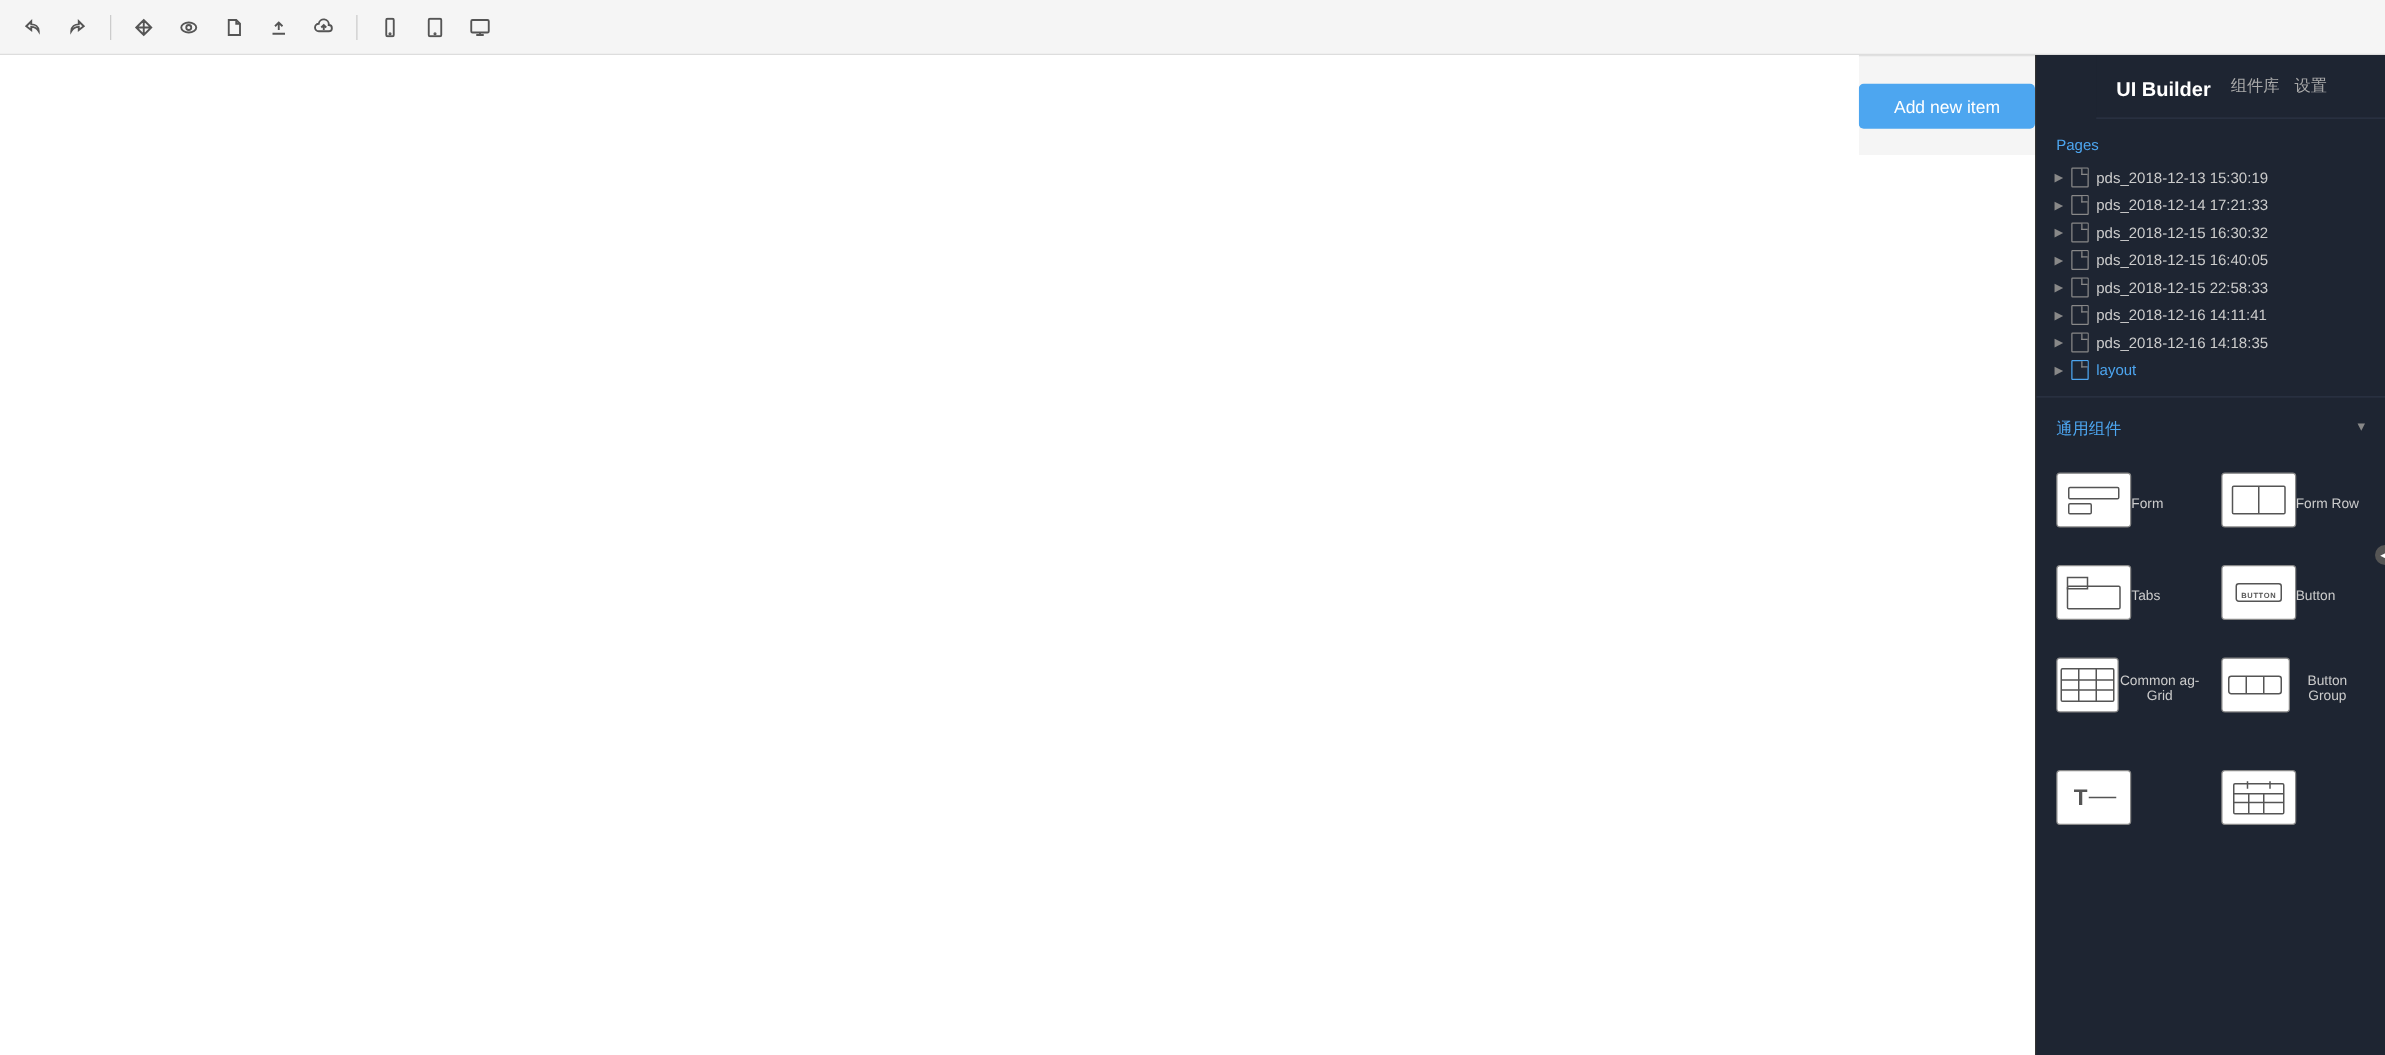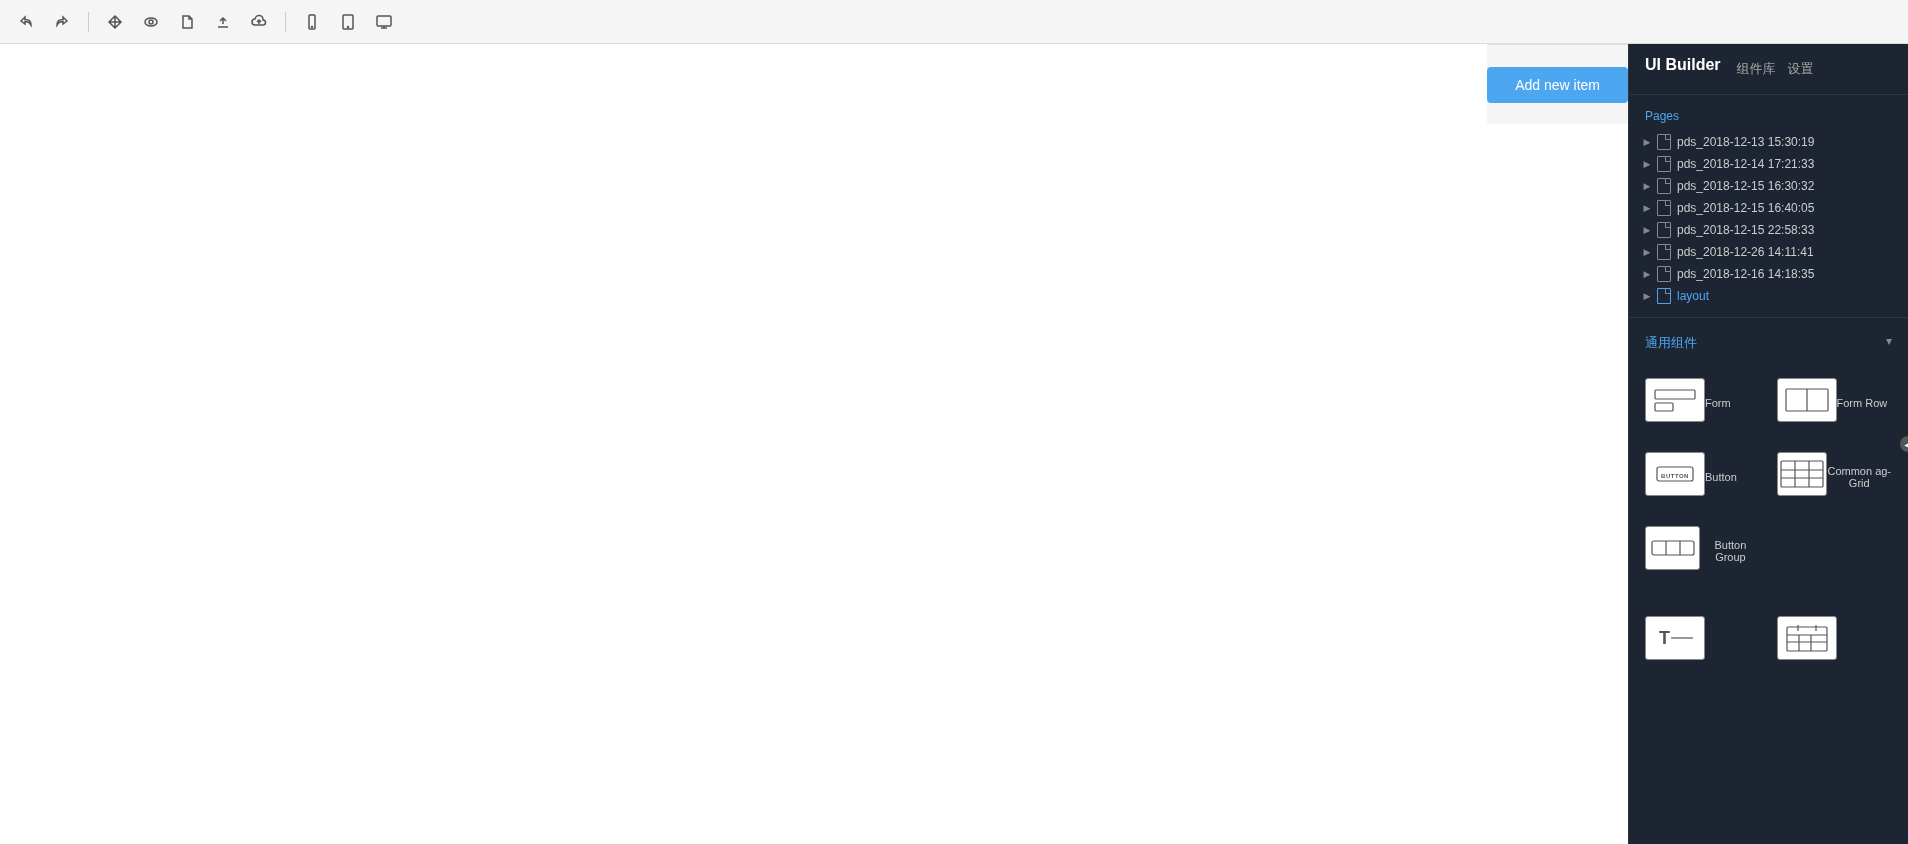--- a/index.html
+++ b/index.html
@@ -74,24 +74,25 @@
       color: #fff;
       display: flex;
       flex-direction: column;
       overflow-y: auto;
       border-left: 1px solid #333;
     }
 
     
     .panel-header {
       display: flex;
-      align-items: flex-start;
+      align-items: flex-end;
       padding: 12px 16px;
       background: #1e2532;
       border-bottom: 1px solid #2d3545;
+      margin-left: 48px;
     }
     .panel-title {
       font-size: 16px;
       font-weight: 600;
       color: #ffffff;
       margin-right: 16px;
     }
     .panel-tab {
       font-size: 13px;
       color: #aaa;
@@ -342,21 +343,21 @@
         <span>pds_2018-12-15 16:40:05</span>
       </div>
       <div class="page-item">
         <span class="page-chevron">▶</span>
         <span class="page-icon"></span>
         <span>pds_2018-12-15 22:58:33</span>
       </div>
       <div class="page-item">
         <span class="page-chevron">▶</span>
         <span class="page-icon"></span>
-        <span>pds_2018-12-26 14:11:41</span>
+        <span>pds_2018-12-16 14:11:41</span>
       </div>
       <div class="page-item">
         <span class="page-chevron">▶</span>
         <span class="page-icon"></span>
         <span>pds_2018-12-16 14:18:35</span>
       </div>
       <div class="page-item active">
         <span class="page-chevron">▶</span>
         <span class="page-icon" style="border-color: #4da6f0;"></span>
         <span>layout</span>
@@ -385,20 +386,29 @@
         <div class="component-item">
           <div class="component-icon-wrap">
             <svg width="48" height="32" viewBox="0 0 48 32" fill="none" stroke="#555" stroke-width="1.2">
               <rect x="3" y="5" width="42" height="22" rx="1"></rect>
               <line x1="24" y1="5" x2="24" y2="27"></line>
             </svg>
           </div>
           <span class="component-label">Form Row</span>
         </div>
 
+        <div class="component-item">
+          <div class="component-icon-wrap">
+            <svg width="48" height="32" viewBox="0 0 48 32" fill="none" stroke="#555" stroke-width="1.2">
+              <rect x="3" y="11" width="42" height="18" rx="1"></rect>
+              <rect x="3" y="4" width="16" height="9" rx="1 1 0 0"></rect>
+            </svg>
+          </div>
+          <span class="component-label">Tabs</span>
+        </div>
 
         <div class="component-item">
           <div class="component-icon-wrap" style="cursor:pointer;">
             <svg width="48" height="32" viewBox="0 0 48 32" fill="none" stroke="#555" stroke-width="1.2">
               <rect x="6" y="9" width="36" height="14" rx="2"></rect>
               <text x="24" y="20" text-anchor="middle" font-size="6" fill="#555" stroke="none" font-weight="700" letter-spacing="0.5">BUTTON</text>
             </svg>
           </div>
           <span class="component-label">Button</span>
         </div>

